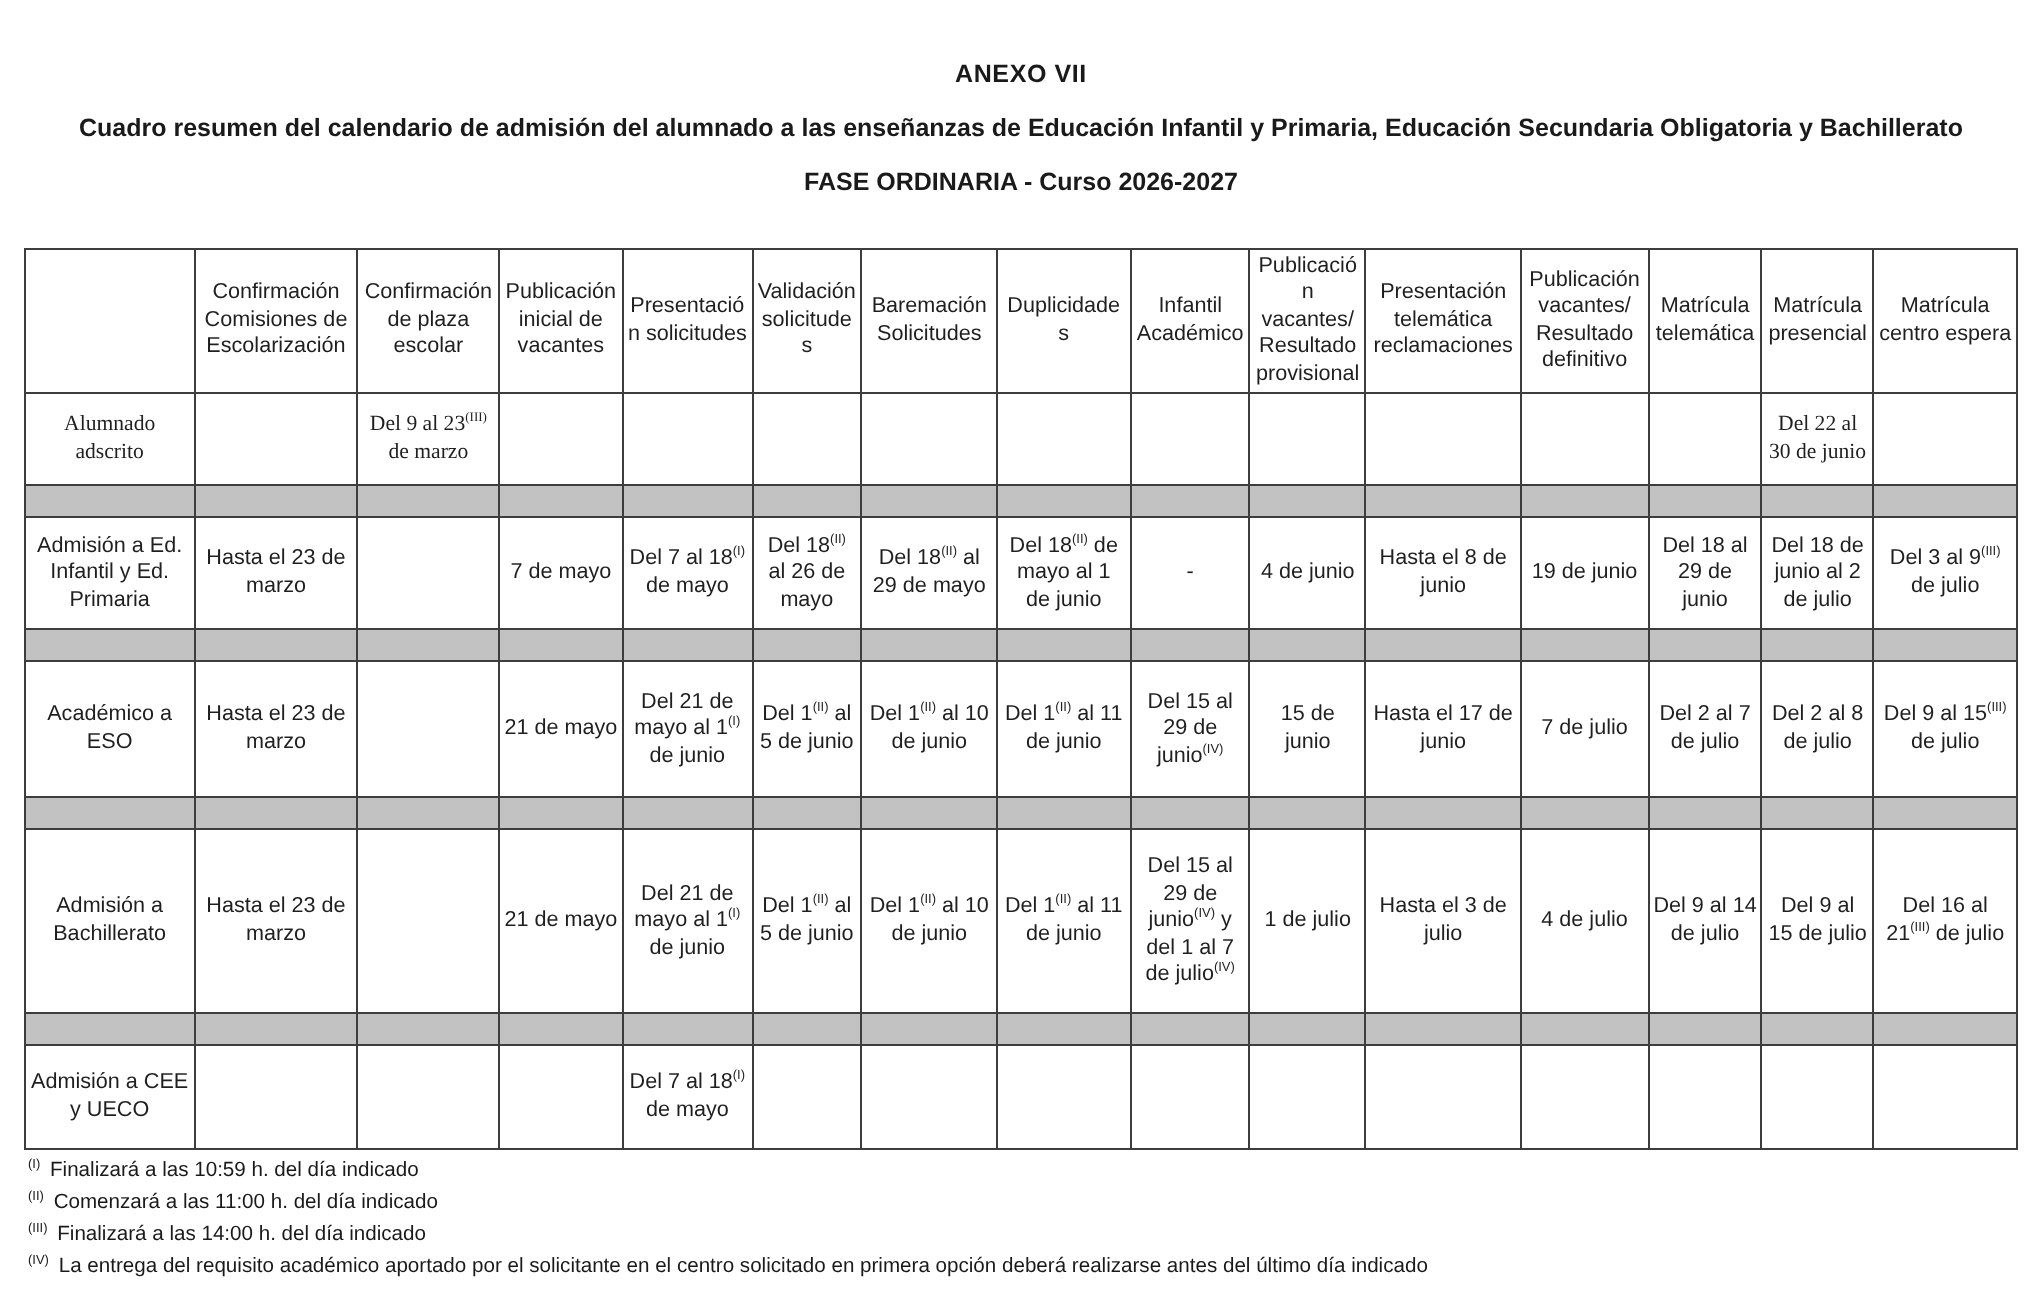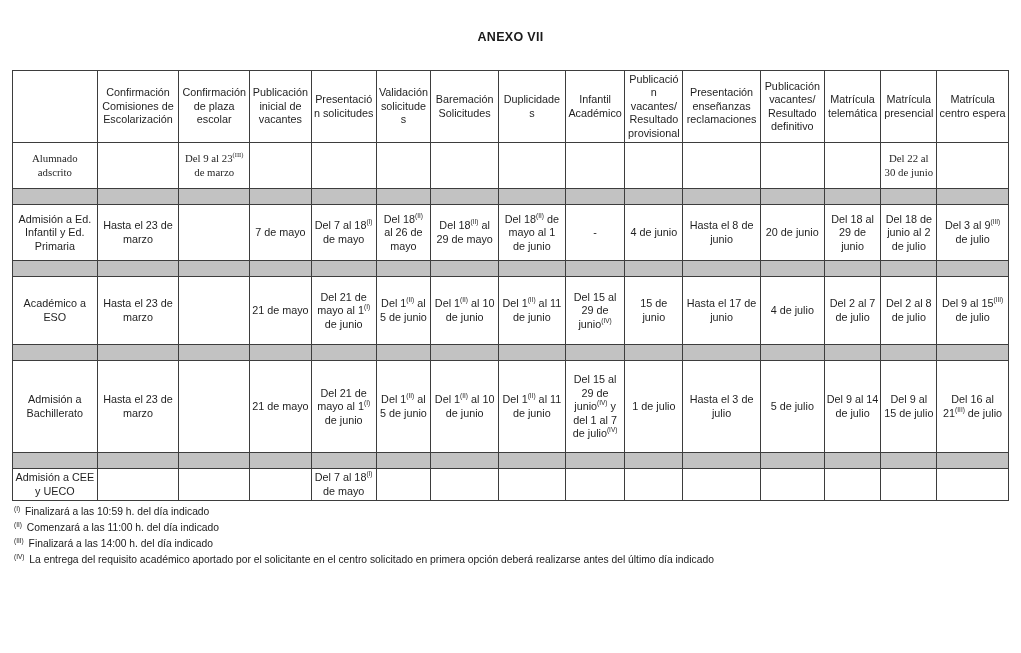--- a/index.html
+++ b/index.html
@@ -31,20 +31,22 @@
 
   .footnotes{ margin:4px 0 0 14px; font-size:10.3px; color:#1a1a1a; }
   .footnotes .fn{ margin-bottom:2px; line-height:1.35; }
   .footnotes sup{ font-size:6.5px; margin-right:2px; }
 </style>
 </head>
 <body>
 
 <div class="titles">
   <div class="title-line l1">ANEXO VII</div>
+  <div class="title-line l2">Cuadro resumen del calendario de admisión del alumnado a las enseñanzas de Educación Infantil y Primaria, Educación Secundaria Obligatoria y Bachillerato</div>
+  <div class="title-line l3">FASE ORDINARIA - Curso 2026-2027</div>
 </div>
 
 <table class="cal">
   <colgroup>
     <col style="width:8.5%">
       <col style="width:8.2%">
       <col style="width:7.1%">
       <col style="width:6.2%">
     <col style="width:6.5%">
       <col style="width:5.5%">
@@ -63,21 +65,21 @@
         <th></th>
         <th>Confirmación Comisiones de Escolarización</th>
         <th>Confirmación de plaza escolar</th>
         <th>Publicación inicial de vacantes</th>
         <th>Presentación solicitudes</th>
         <th>Validación solicitudes</th>
         <th>Baremación Solicitudes</th>
         <th>Duplicidades</th>
         <th>Infantil Académico</th>
         <th>Publicación vacantes/ Resultado provisional</th>
-        <th>Presentación enseñanzas reclamaciones</th>
+        <th>Presentación telemática reclamaciones</th>
         <th>Publicación vacantes/ Resultado definitivo</th>
         <th>Matrícula telemática</th>
         <th>Matrícula presencial</th>
         <th>Matrícula centro espera</th>
       </tr>
   </thead>
   <tbody>
       <tr style="height: 46px; font-family: Liberation Serif, serif;">
         <td>Alumnado adscrito</td>
         <td></td>
@@ -117,21 +119,21 @@
         <td>Hasta el 23 de marzo</td>
         <td></td>
         <td>7 de mayo</td>
         <td>Del 7 al 18<sup>(I)</sup> de mayo</td>
         <td>Del 18<sup>(II)</sup> al 26 de mayo</td>
         <td>Del 18<sup>(II)</sup> al 29 de mayo</td>
         <td>Del 18<sup>(II)</sup> de mayo al 1 de junio</td>
         <td>-</td>
         <td>4 de junio</td>
         <td>Hasta el 8 de junio</td>
-        <td>20 de junio</td>
+        <td>19 de junio</td>
         <td>Del 18 al 29 de junio</td>
         <td>Del 18 de junio al 2 de julio</td>
         <td>Del 3 al 9<sup>(III)</sup> de julio</td>
       </tr>
       <tr class="sep">
         <td></td>
         <td></td>
         <td></td>
         <td></td>
         <td></td>
@@ -151,21 +153,21 @@
         <td>Hasta el 23 de marzo</td>
         <td></td>
         <td>21 de mayo</td>
         <td>Del 21 de mayo al 1<sup>(I)</sup> de junio</td>
         <td>Del 1<sup>(II)</sup> al 5 de junio</td>
         <td>Del 1<sup>(II)</sup> al 10 de junio</td>
         <td>Del 1<sup>(II)</sup> al 11 de junio</td>
         <td>Del 15 al 29 de junio<sup>(IV)</sup></td>
         <td>15 de junio</td>
         <td>Hasta el 17 de junio</td>
-        <td>4 de julio</td>
+        <td>7 de julio</td>
         <td>Del 2 al 7 de julio</td>
         <td>Del 2 al 8 de julio</td>
         <td>Del 9 al 15<sup>(III)</sup> de julio</td>
       </tr>
       <tr class="sep">
         <td></td>
         <td></td>
         <td></td>
         <td></td>
         <td></td>
@@ -185,21 +187,21 @@
         <td>Hasta el 23 de marzo</td>
         <td></td>
         <td>21 de mayo</td>
         <td>Del 21 de mayo al 1<sup>(I)</sup> de junio</td>
         <td>Del 1<sup>(II)</sup> al 5 de junio</td>
         <td>Del 1<sup>(II)</sup> al 10 de junio</td>
         <td>Del 1<sup>(II)</sup> al 11 de junio</td>
         <td>Del 15 al 29 de junio<sup>(IV)</sup> y del 1 al 7 de julio<sup>(IV)</sup></td>
         <td>1 de julio</td>
         <td>Hasta el 3 de julio</td>
-        <td>5 de julio</td>
+        <td>4 de julio</td>
         <td>Del 9 al 14 de julio</td>
         <td>Del 9 al 15 de julio</td>
         <td>Del 16 al 21<sup>(III)</sup> de julio</td>
       </tr>
       <tr class="sep">
         <td></td>
         <td></td>
         <td></td>
         <td></td>
         <td></td>
@@ -207,21 +209,21 @@
         <td></td>
         <td></td>
         <td></td>
         <td></td>
         <td></td>
         <td></td>
         <td></td>
         <td></td>
         <td></td>
       </tr>
-      <tr style="height: 32px;">
+      <tr style="height: 52px;">
         <td>Admisión a CEE y UECO</td>
         <td></td>
         <td></td>
         <td></td>
         <td>Del 7 al 18<sup>(I)</sup> de mayo</td>
         <td></td>
         <td></td>
         <td></td>
         <td></td>
         <td></td>

